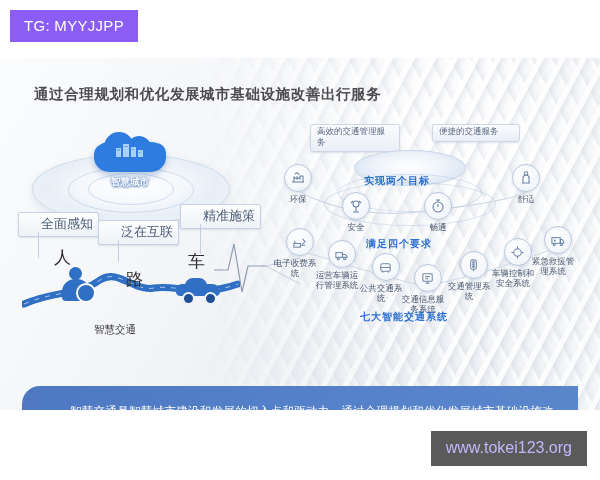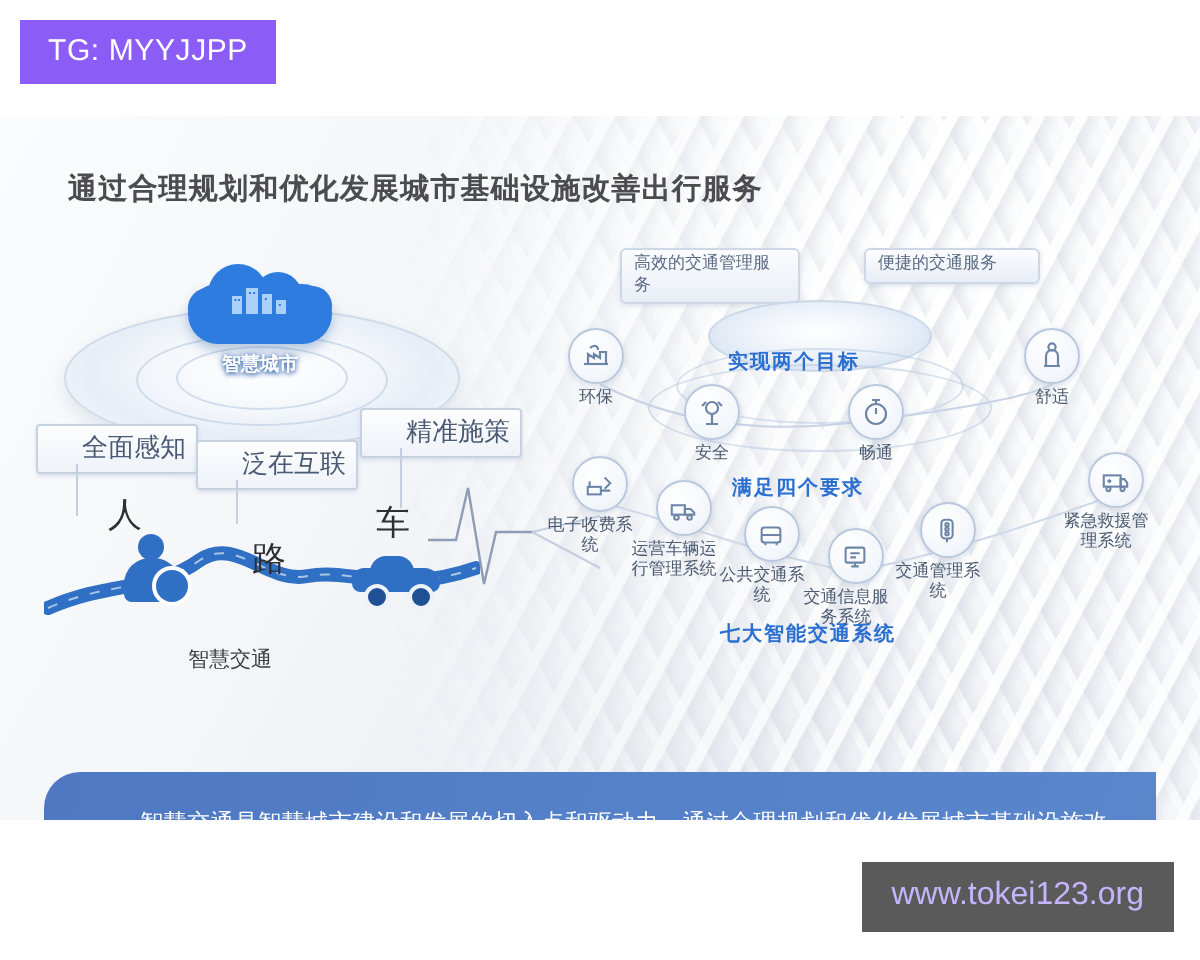--- a/index.html
+++ b/index.html
@@ -494,20 +494,31 @@
       <div class="node-circle">
         <svg width="15" height="15" viewBox="0 0 16 16">
             <g fill="none" stroke="#6d86a8" stroke-width="1.1">
               <rect x="3" y="3" width="10" height="8" rx="1"></rect>
               <path d="M6 13h4M8 11v2M5.5 6h5M5.5 8.2h3"></path>
             </g>
           </svg>
       </div>
       <div class="node-label wrap">交通信息服务系统</div>
     </div>
+    <div class="node s6">
+      <div class="node-circle">
+        <svg width="15" height="15" viewBox="0 0 16 16">
+            <g fill="none" stroke="#6d86a8" stroke-width="1.1">
+              <circle cx="8" cy="8" r="4"></circle>
+              <path d="M8 4V1.5M8 14.5V12M4 8H1.5M14.5 8H12"></path>
+            </g>
+          </svg>
+      </div>
+      <div class="node-label wrap">车辆控制和安全系统</div>
+    </div>
     <div class="node s7">
       <div class="node-circle">
         <svg width="15" height="15" viewBox="0 0 16 16">
             <g fill="none" stroke="#6d86a8" stroke-width="1.1">
               <rect x="2" y="5" width="9" height="6"></rect>
               <path d="M11 7h2l1.5 2v2H11z"></path>
               <path d="M5 7v2M4 8h2"></path>
               <circle cx="4.5" cy="12.3" r="1.1"></circle>
               <circle cx="12" cy="12.3" r="1.1"></circle>
             </g>

